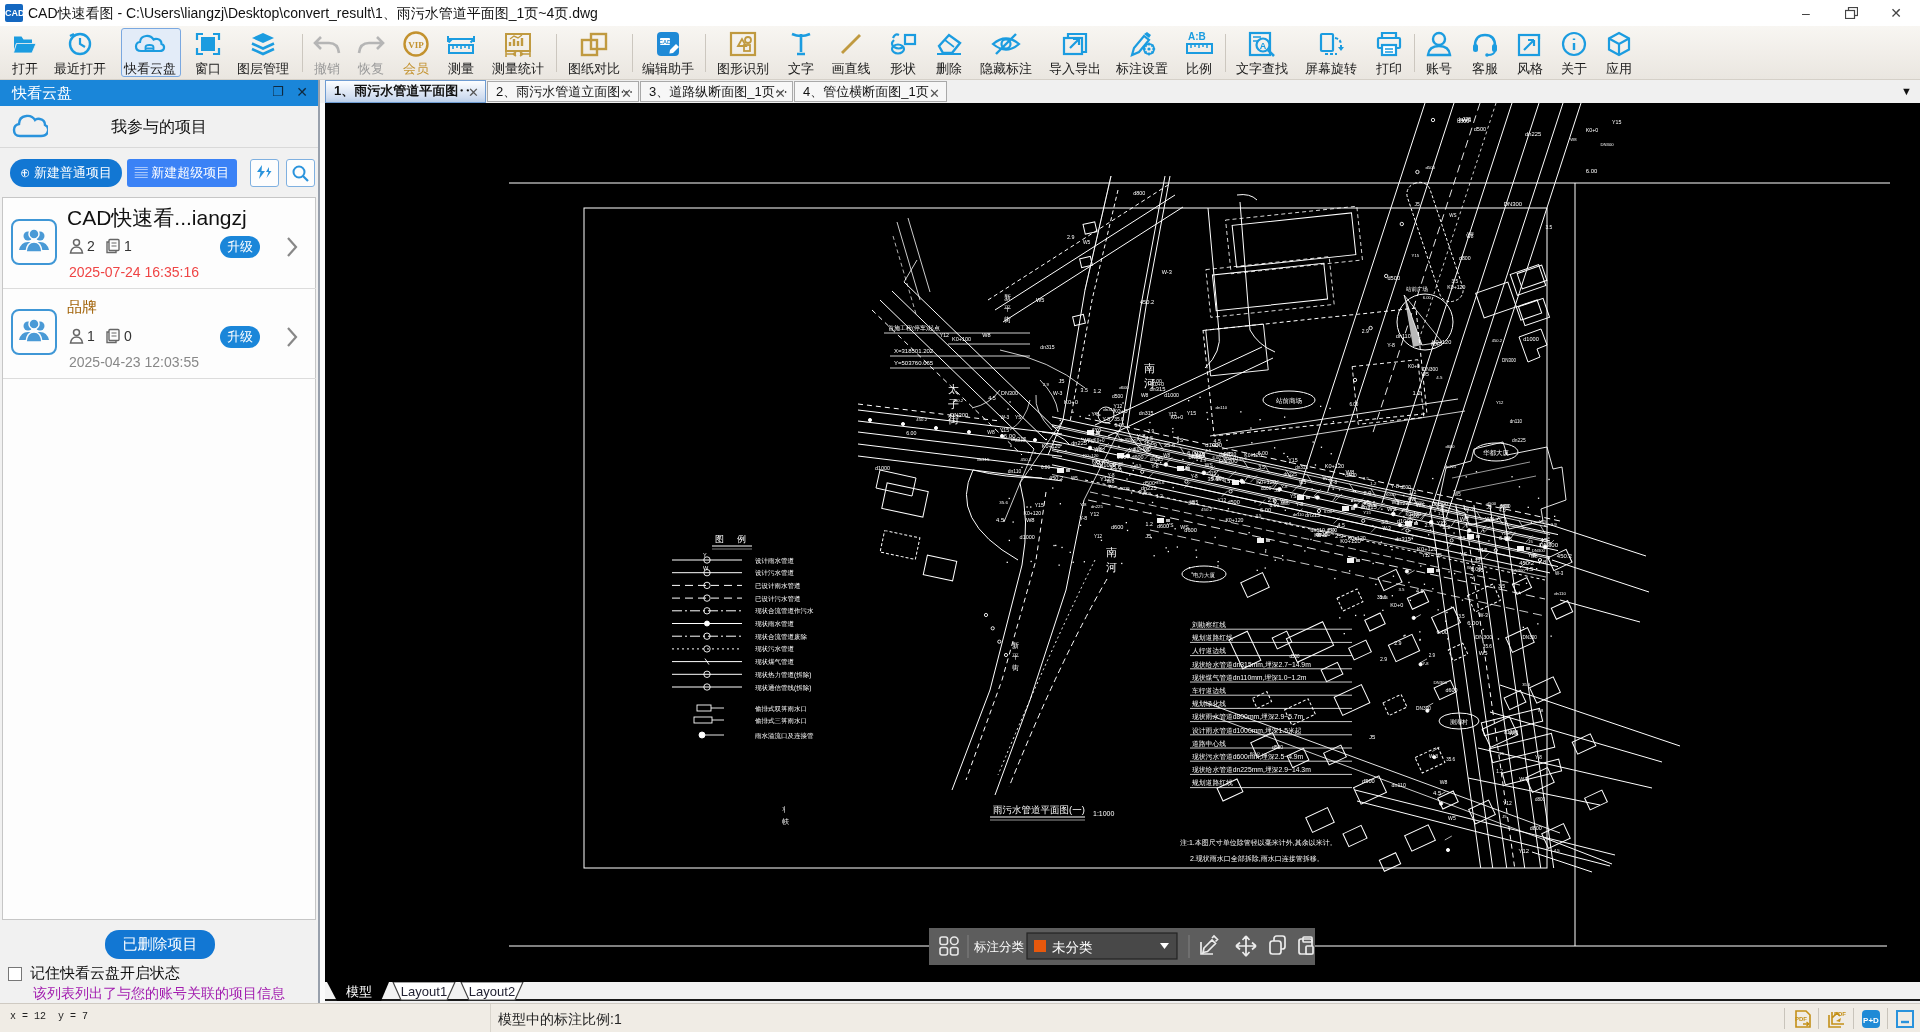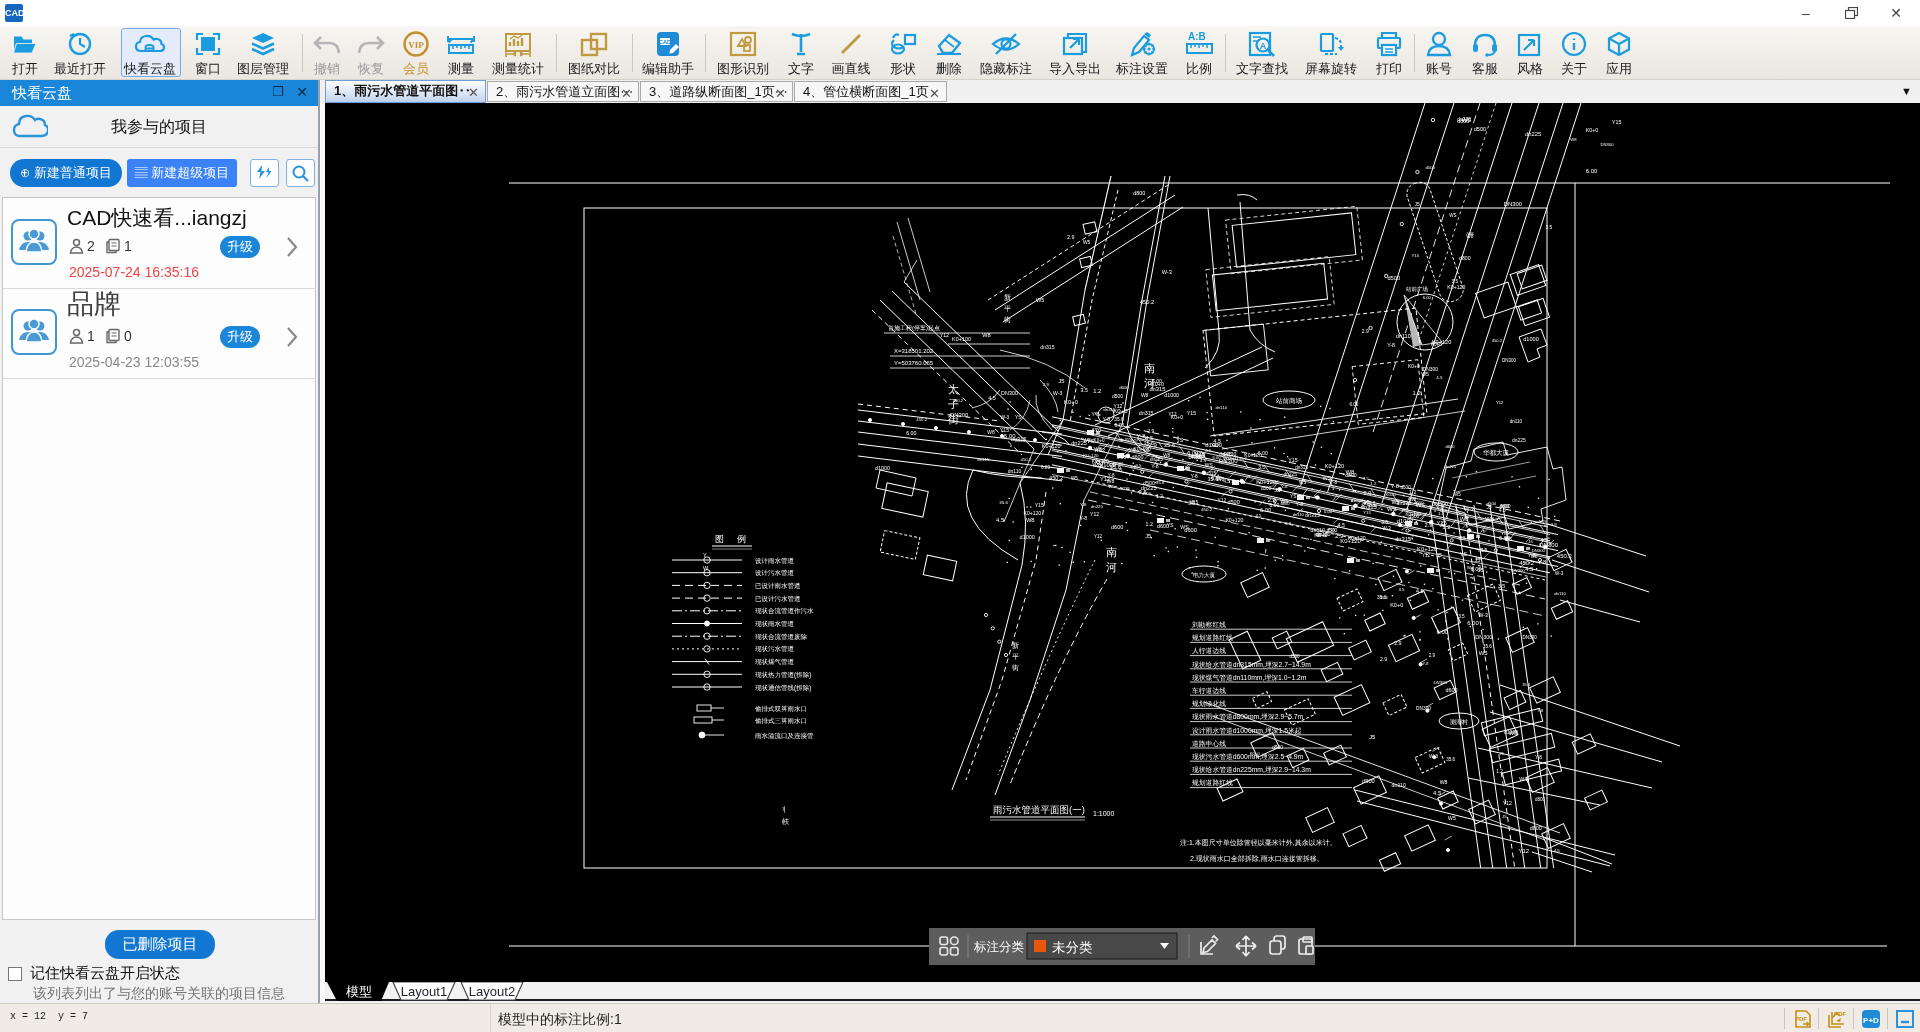--- a/index.html
+++ b/index.html
@@ -41,20 +41,21 @@
 
 #floatbar { position:absolute; left:929px; top:928px; width:386px; height:37px; background:#5d5d5d; display:flex; align-items:center; }
 
 #statusbar { position:absolute; left:0; top:1003px; width:1920px; height:29px; background:#f0ece5; border-top:1px solid #cfcac2; font-size:13px; color:#222; }
 </style>
 </head>
 <body>
 <div id="app">
   <div id="titlebar">
     <div class="appicon">CAD</div>
+    <div class="title">CAD快速看图 - C:\Users\liangzj\Desktop\convert_result\1、雨污水管道平面图_1页~4页.dwg</div>
     <div class="winbtn" style="left:1791px;">–</div>
     <div class="winbtn" style="left:1836px;"><svg width="13" height="12" viewBox="0 0 13 12" style="margin-top:7px;">
           <rect x="3.5" y="0.5" width="9" height="8" fill="none" stroke="#444" stroke-width="1.2"></rect>
           <rect x="0.5" y="3.5" width="9" height="8" fill="#fff" stroke="#444" stroke-width="1.2"></rect>
         </svg></div>
     <div class="winbtn" style="left:1881px;">✕</div>
   </div>
   <div id="toolbar">
     <div class="tbsel" style="left:121px; top:2px; width:60px; height:49px;"></div>
     <div class="tbi" style="left:-4px; width:58px;">
@@ -408,21 +409,21 @@
       <div class="avatar" style="top:111px;">
           <svg width="36" height="28" viewBox="0 0 36 28">
             <circle cx="12" cy="8" r="4.5" fill="#4a9ad6"></circle>
             <circle cx="24" cy="8" r="4.5" fill="#4a9ad6"></circle>
             <circle cx="18" cy="6" r="5" fill="#4a9ad6" stroke="#fdfdfd" stroke-width="1.5"></circle>
             <path d="M3 22 q2 -8 9 -8 q3 0 4 1 q-4 3 -4 7 z" fill="#4a9ad6"></path>
             <path d="M33 22 q-2 -8 -9 -8 q-3 0 -4 1 q4 3 4 7 z" fill="#4a9ad6"></path>
             <path d="M10 24 q1 -10 8 -10 q7 0 8 10 z" fill="#4a9ad6" stroke="#fdfdfd" stroke-width="1.5"></path>
           </svg>
         </div>
-      <div style="position:absolute; left:64px; top:88px; font-size:27px; color:#404040;">品牌</div>
+      <div style="position:absolute; left:64px; top:100px; font-size:15px; color:#a16207;">品牌</div>
       <div style="position:absolute; left:66px; top:130px;"><svg width="15" height="16" viewBox="0 0 15 16">
             <circle cx="7.5" cy="4.5" r="3" fill="none" stroke="#666" stroke-width="1.5"></circle>
             <path d="M1.5 15 q1 -6 6 -6 q5 0 6 6 z" fill="none" stroke="#666" stroke-width="1.5"></path>
           </svg></div>
       <div class="meta" style="left:84px; top:130px; color:#333;">1</div>
       <div style="position:absolute; left:102px; top:130px;"><svg width="16" height="16" viewBox="0 0 16 16">
             <rect x="4" y="1.5" width="10" height="11" rx="1" fill="none" stroke="#666" stroke-width="1.4"></rect>
             <path d="M4 4 h-2 v10.5 h9 v-2" fill="none" stroke="#666" stroke-width="1.4"></path>
             <path d="M6.5 5 h5 M6.5 8 h5" stroke="#666" stroke-width="1.2"></path>
           </svg></div>
@@ -431,21 +432,21 @@
       <div style="position:absolute; left:283px; top:128px;"><svg width="12" height="22" viewBox="0 0 12 22">
             <path d="M2 2 L10 11 L2 20" fill="none" stroke="#888" stroke-width="2.2"></path>
           </svg></div>
       <div class="meta" style="left:66px; top:156px; color:#888; font-size:14px;text-align:center;">2025-04-23 12:03:55</div>
       <div style="position:absolute; left:0; top:180px; width:313px; height:1px; background:#dcdcdc;"></div>
 
     </div>
     <div class="btn-blue" style="position:absolute; left:105px; top:850px; width:110px; height:29px; font-size:15px;">已删除项目</div>
     <div style="position:absolute; left:8px; top:887px; width:14px; height:14px; border:1px solid #777; background:#fff;"></div>
     <div style="position:absolute; left:30px; top:884px; font-size:15px; color:#111;">记住快看云盘开启状态</div>
-    <div style="position:absolute; left:0; top:905px; width:318px; text-align:center; font-size:14px; color:#737373;">该列表列出了与您的账号关联的项目信息</div>
+    <div style="position:absolute; left:0; top:905px; width:318px; text-align:center; font-size:14px; color:#a21caf;">该列表列出了与您的账号关联的项目信息</div>
   </div>
   <div style="position:absolute; left:320px; top:80px; width:5px; height:923px; background:#fafafa;"></div>
   <div id="tabbar">
     <div class="dtab act" style="left:5px; width:161px;">1、雨污水管道平面图‥<span class="x">✕</span></div>
     <div class="dtab" style="left:167px; width:152px;">2、雨污水管道立面图⋯<span class="x">✕</span></div>
     <div class="dtab" style="left:320px; width:153px;">3、道路纵断面图_1页⋯<span class="x">✕</span></div>
     <div class="dtab" style="left:474px; width:153px;">4、管位横断面图_1页<span class="x">✕</span></div>
     <div style="position:absolute; right:8px; top:5px; color:#111; font-size:11px;">▼</div>
   </div>
   <div id="canvas">

